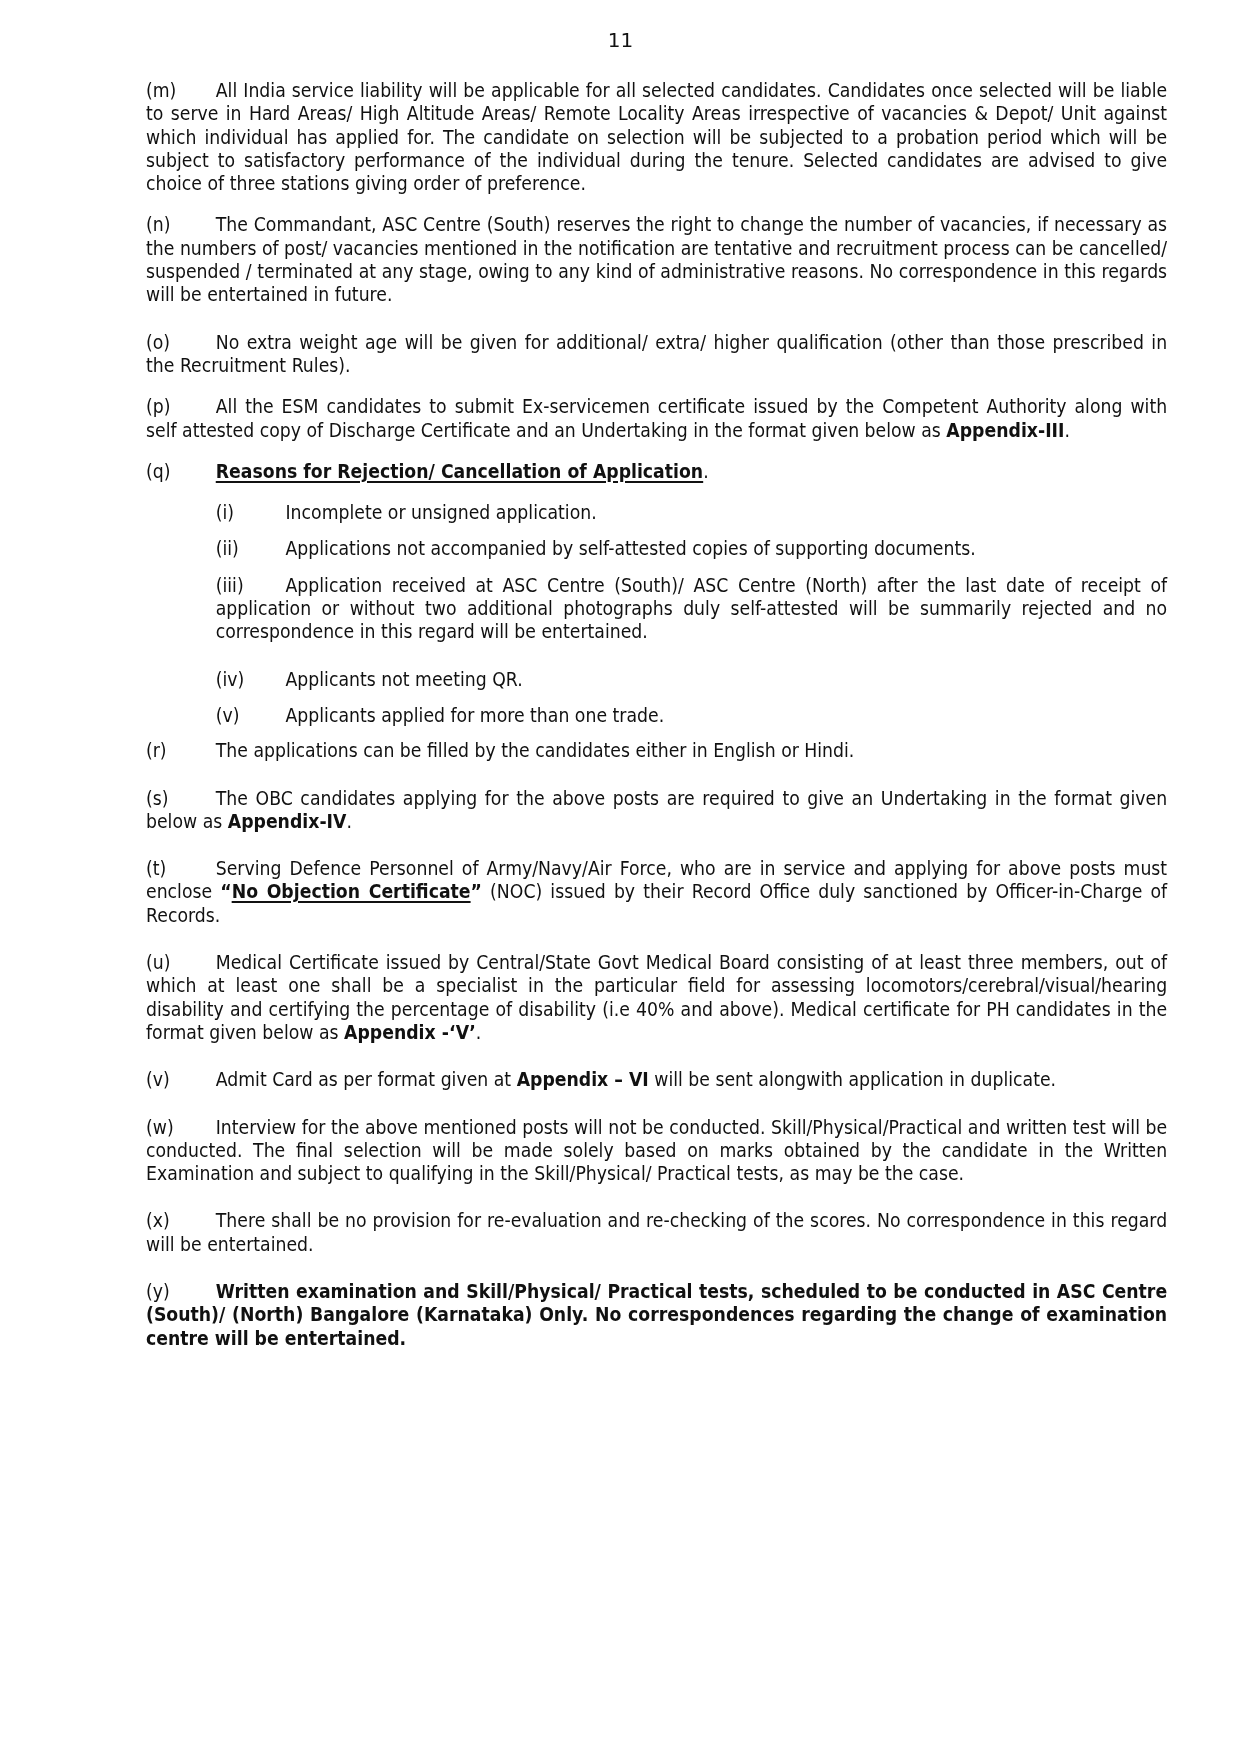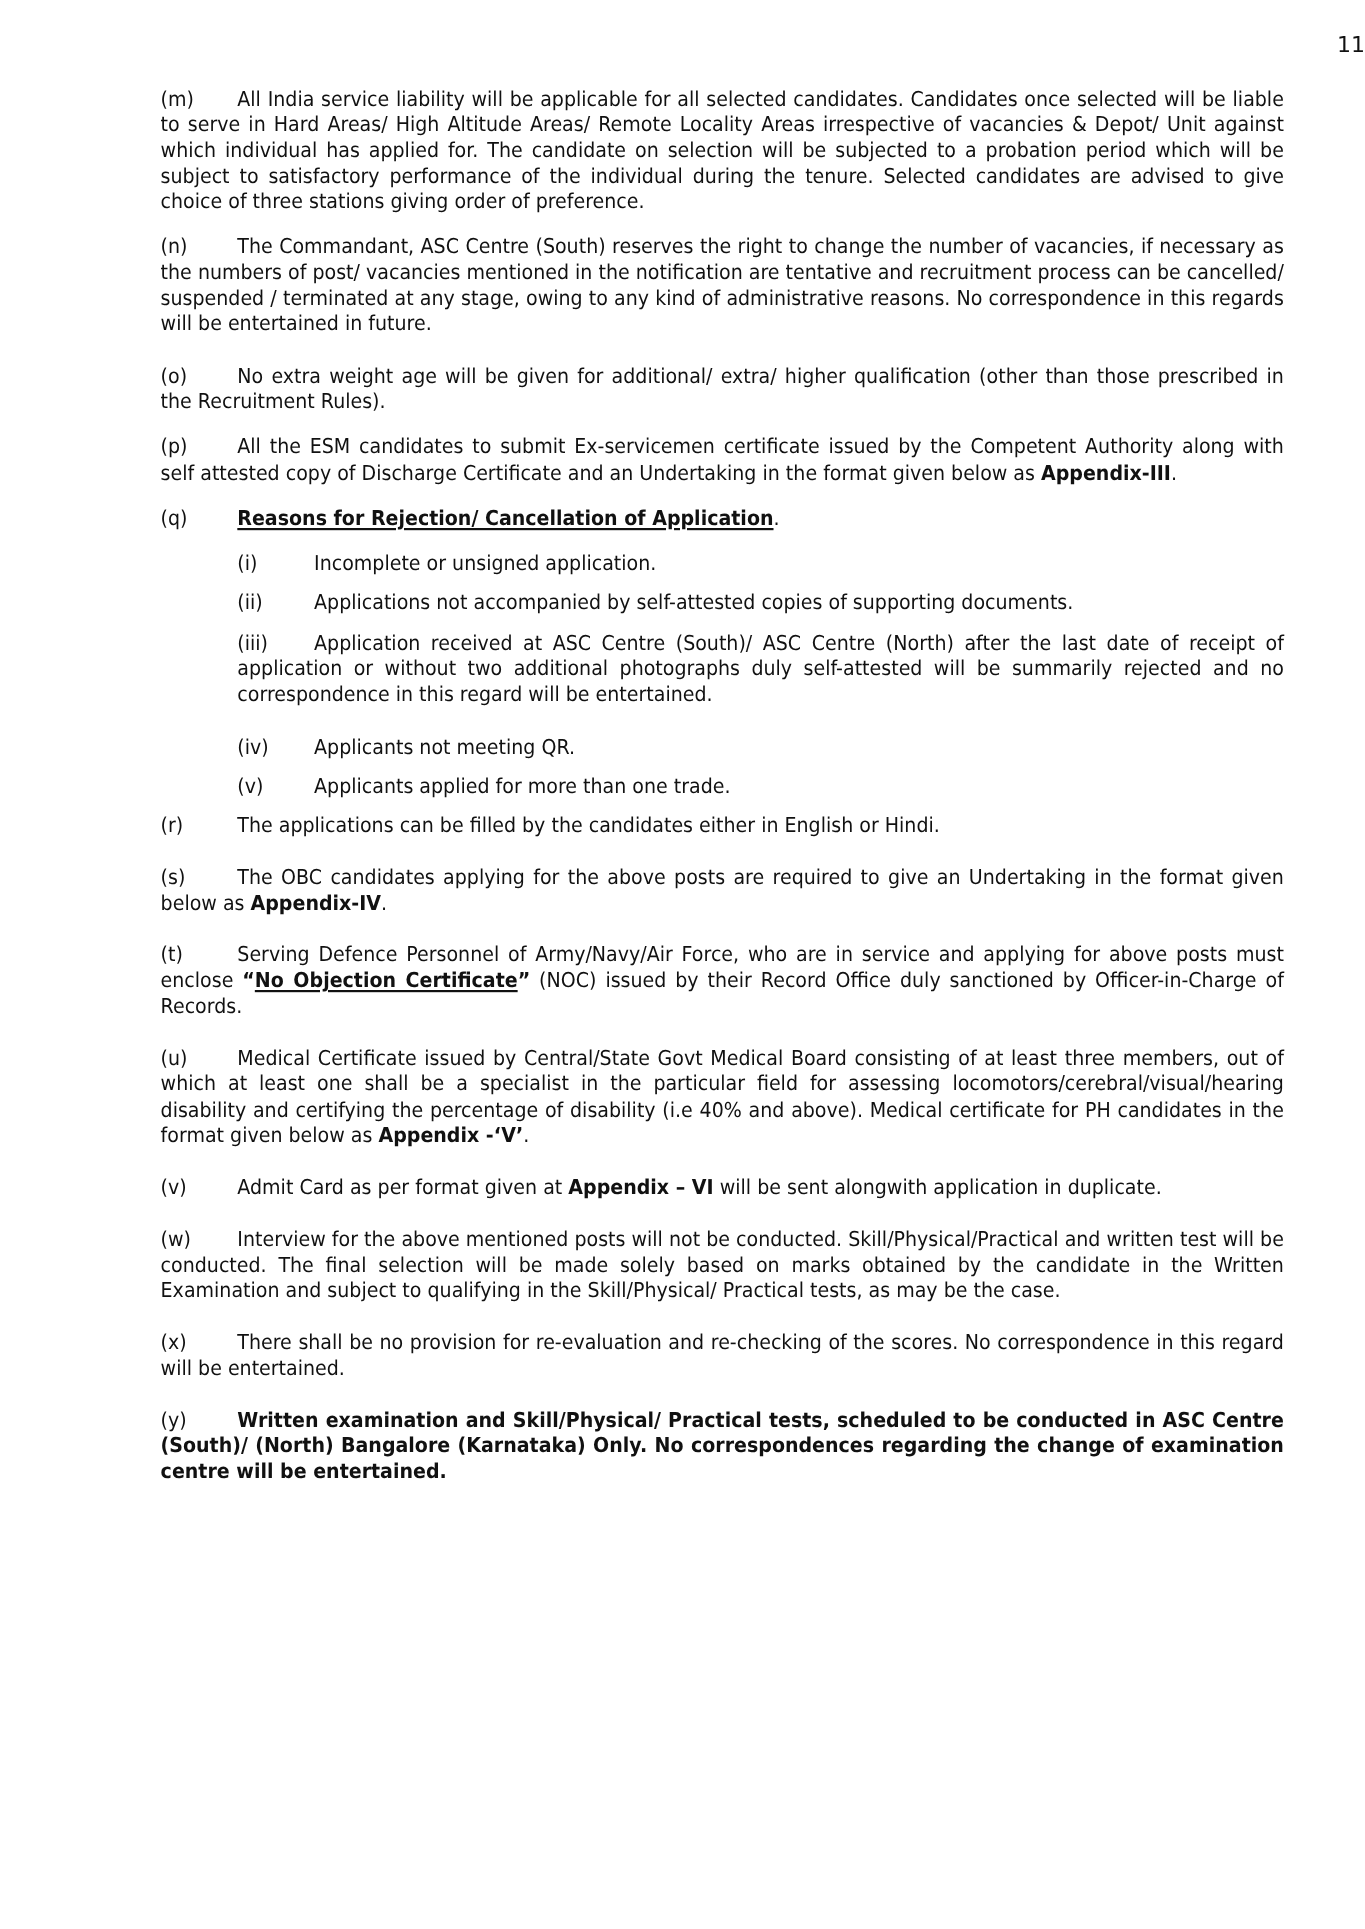--- a/index.html
+++ b/index.html
@@ -3,21 +3,21 @@
 <meta charset="utf-8">
 <style>
   html, body { margin: 0; padding: 0; background: #ffffff; }
   body { width: 1241px; height: 1754px; position: relative; overflow: hidden; }
   .page {
     position: absolute; left: 0; top: 0; width: 1241px; height: 1754px;
     font-family: "DejaVu Sans", "Liberation Sans", sans-serif;
     color: #111111;
   }
   .page-number {
-    position: absolute; top: 28px; left: 0; width: 1241px; text-align: right;
+    position: absolute; top: 28px; left: 0; width: 1241px; text-align: center;
     font-size: 20px; letter-spacing: 0;
   }
   .body {
     position: absolute; left: 146px; top: 79px; width: 1021px;
     font-size: 18.6px; line-height: 23.3px;
     transform: scaleX(0.93); transform-origin: left top;
     width: 1098px;
   }
   p { margin: 0; text-align: justify; }
   .para { margin-bottom: 18px; }

